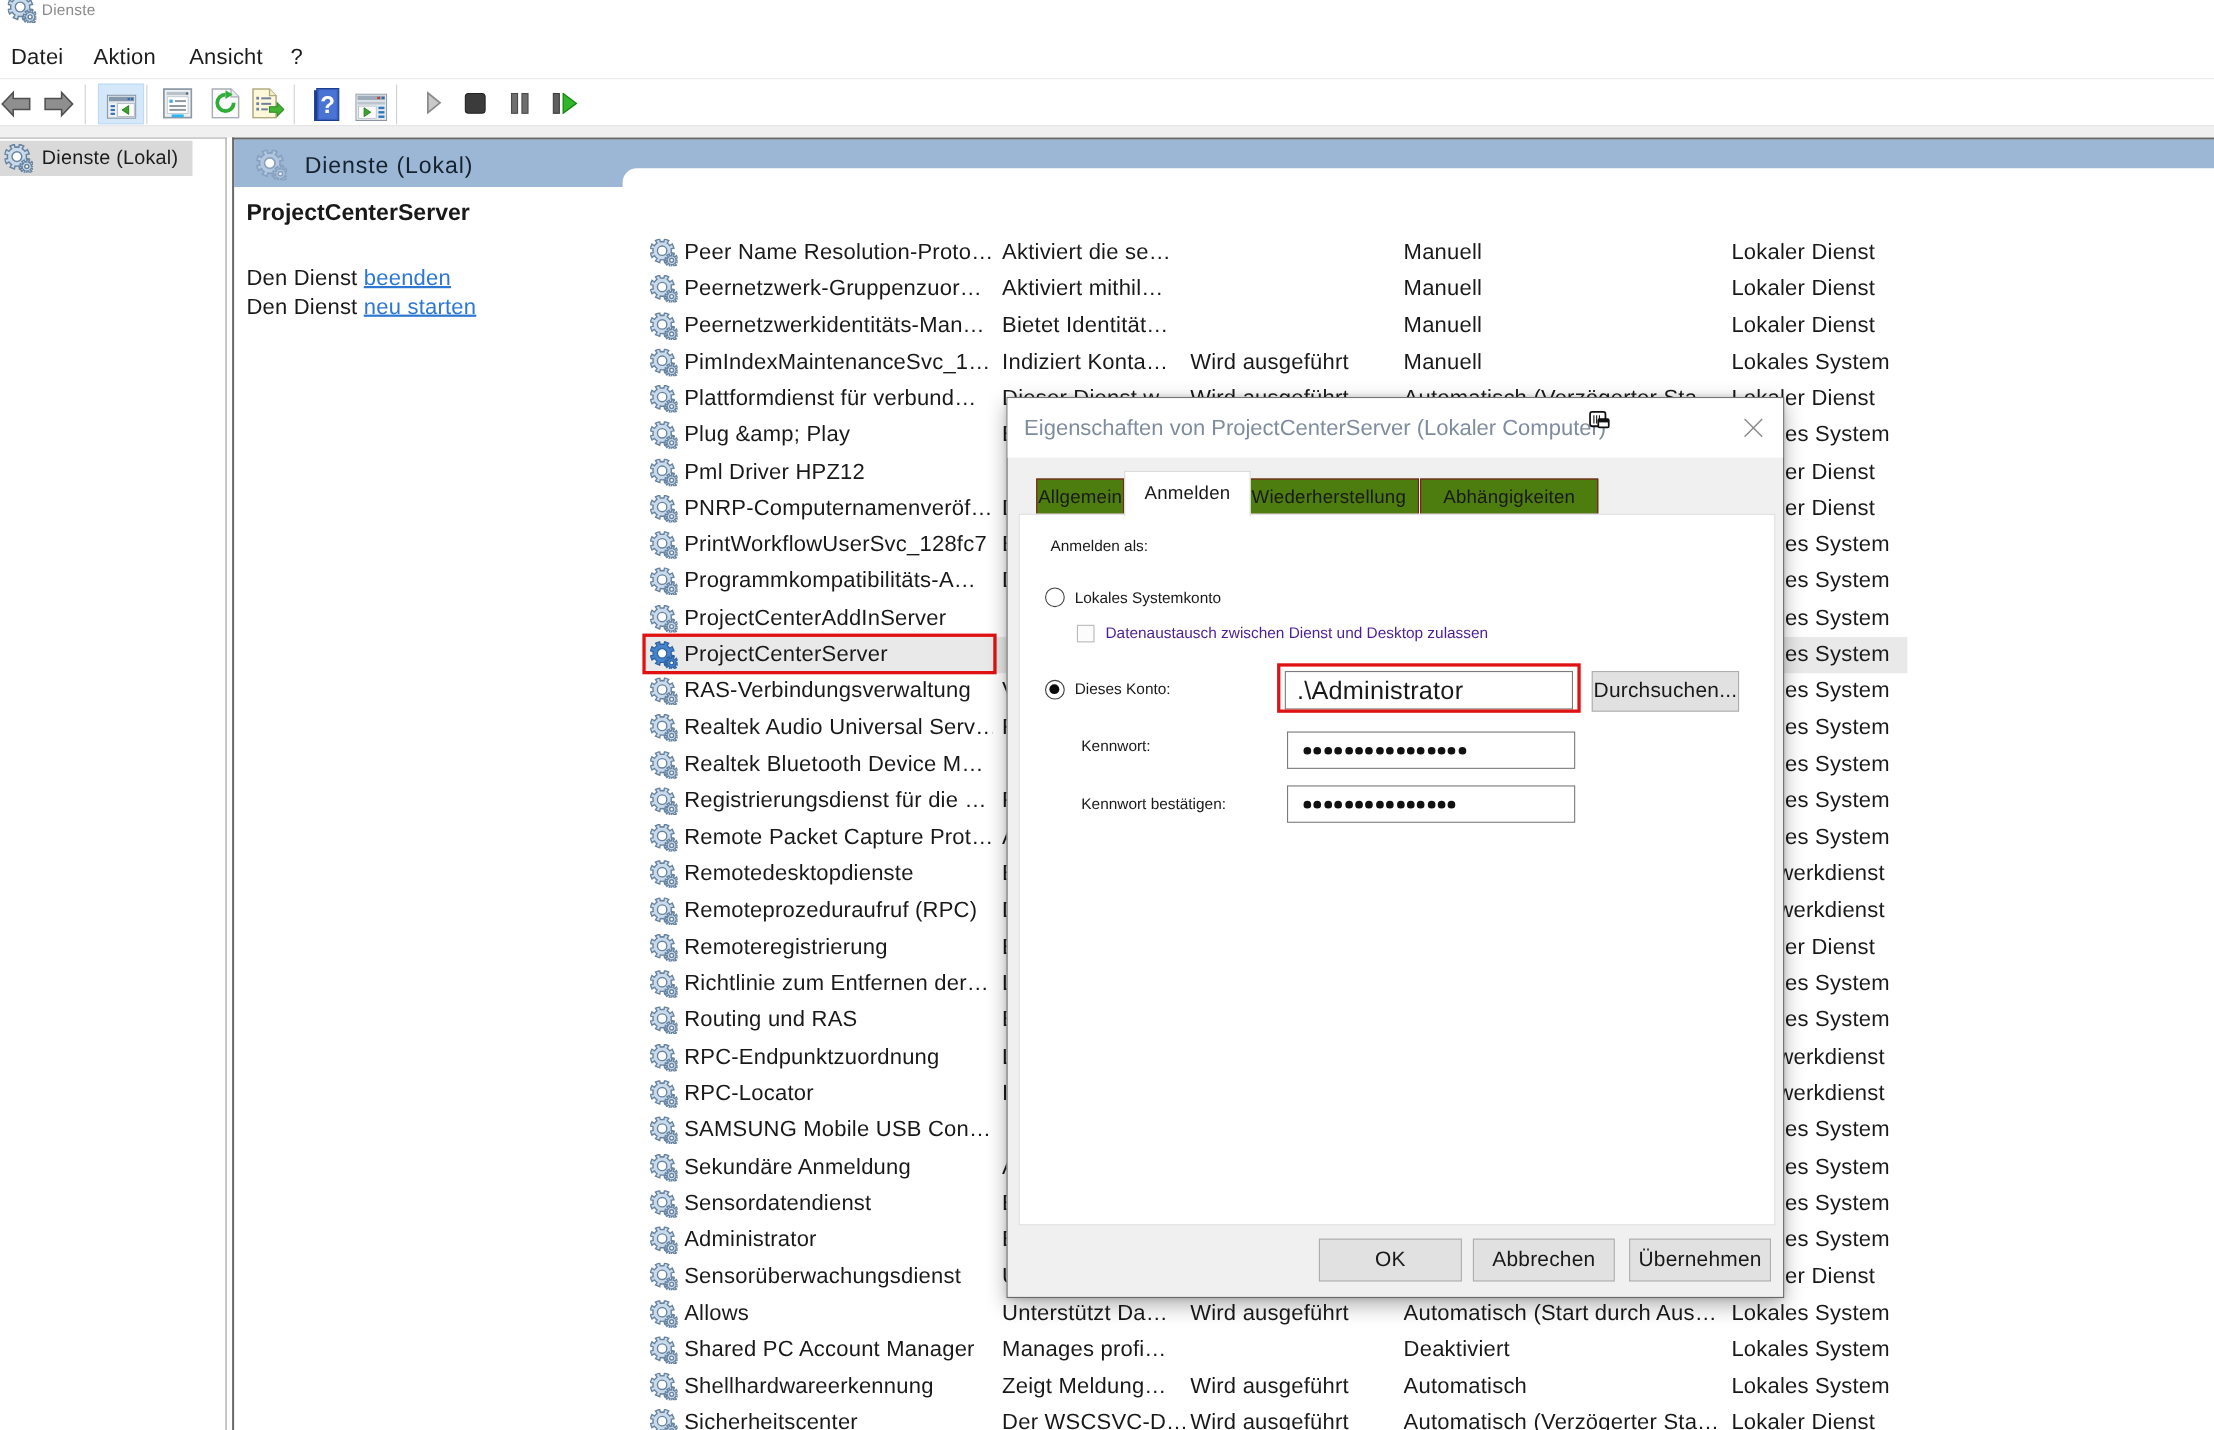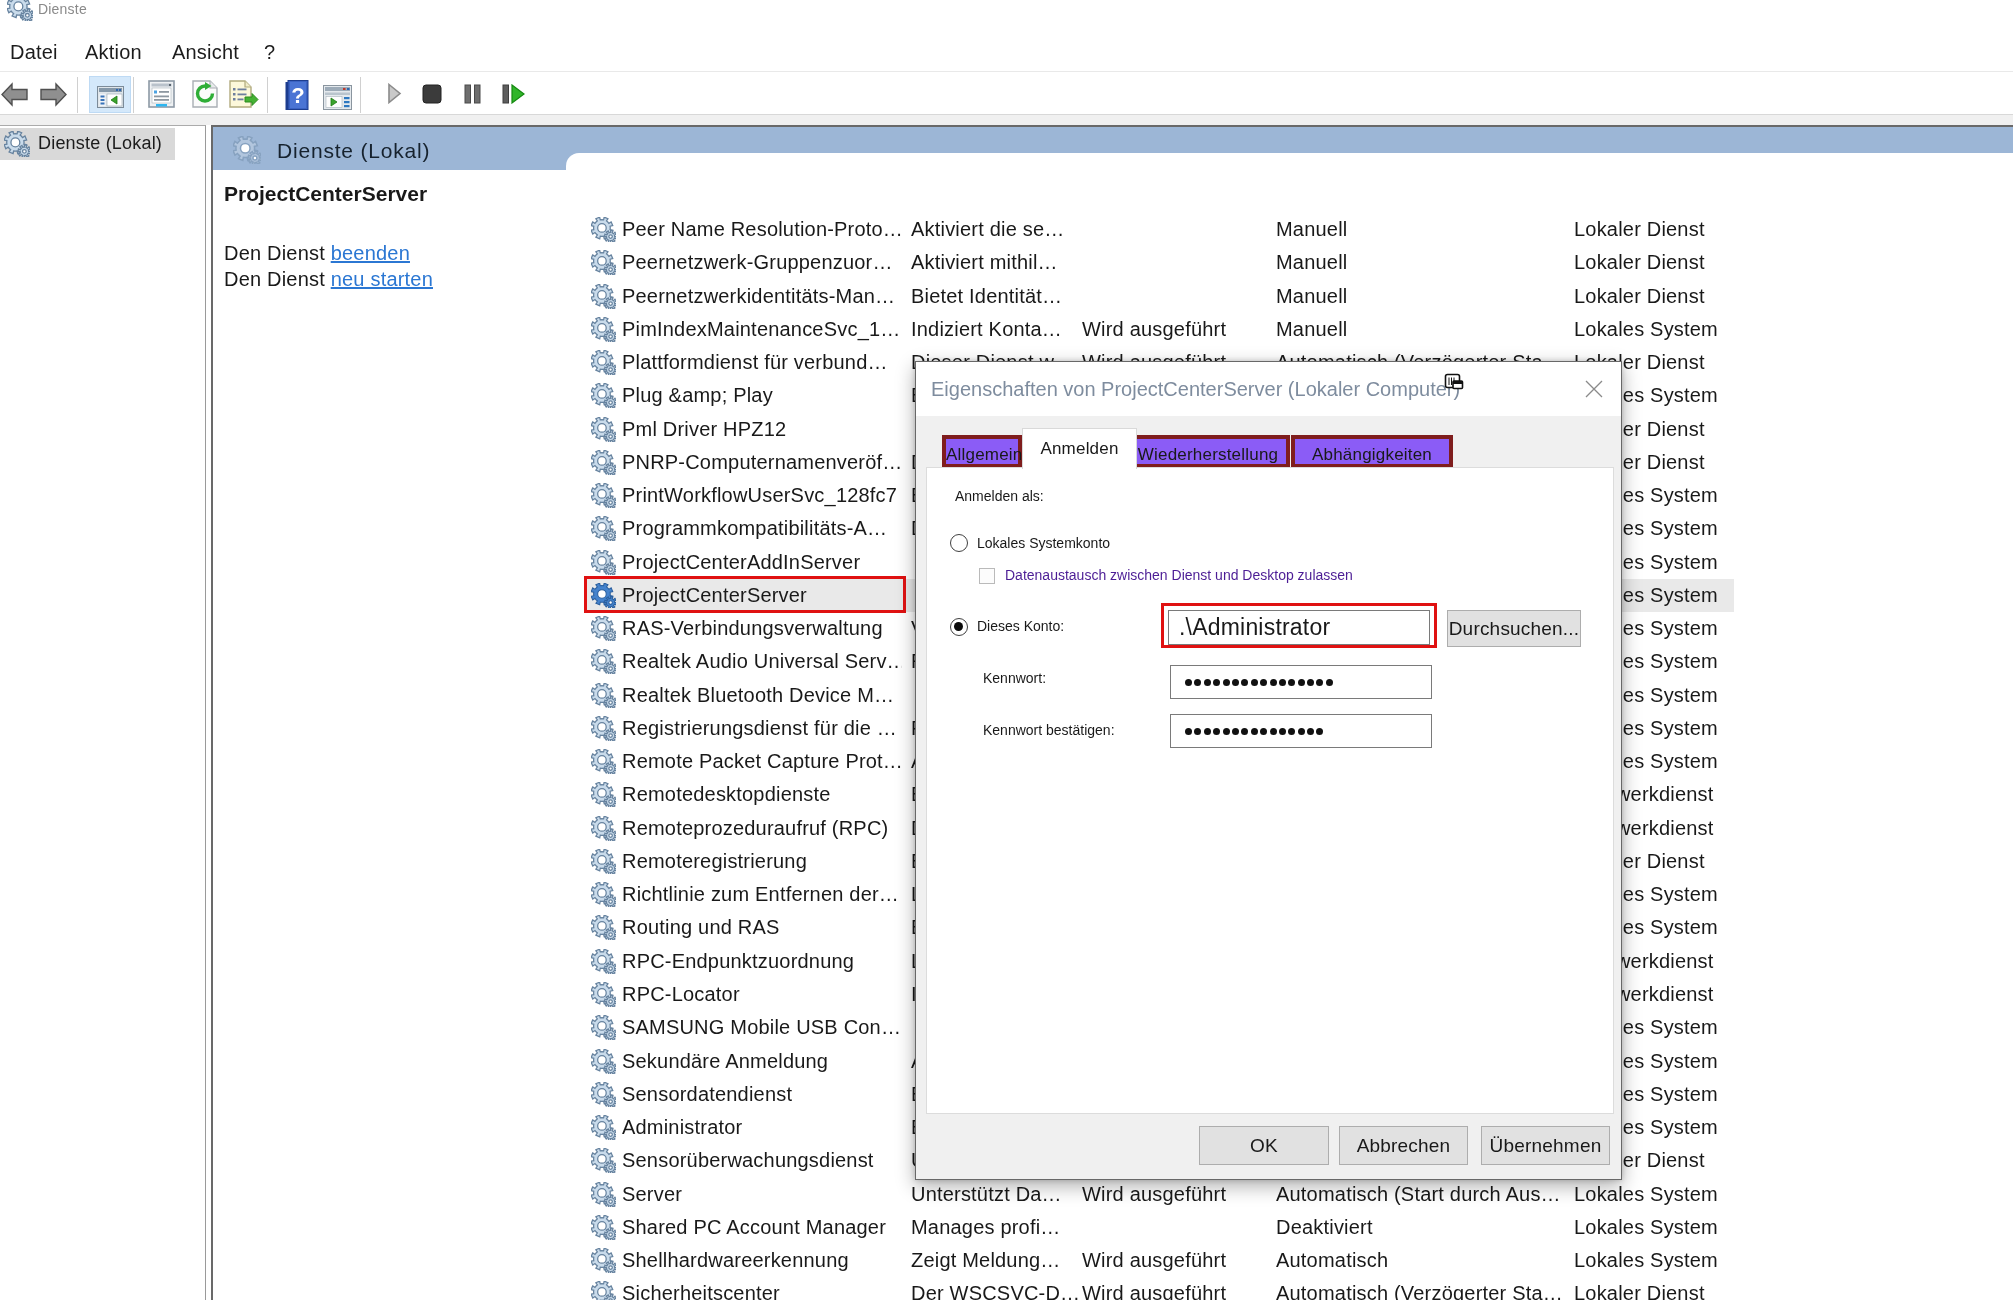--- a/index.html
+++ b/index.html
@@ -45,21 +45,21 @@
 .r .g{position:absolute;left:25px;top:4px;width:25px;height:25px}
 .r.sel{background-image:linear-gradient(#e9e9e9,#e9e9e9);background-repeat:no-repeat;background-position:21px 0;background-size:1147px 33px}
 #redbox1{position:absolute;left:584px;top:576px;width:322px;height:37px;border:3px solid #e01111;z-index:30}
 #redbox2{position:absolute;left:1161px;top:603px;width:276px;height:45px;border:3px solid #e01111;z-index:60}
 
 #dlg{position:absolute;left:915px;top:361px;width:707px;height:819px;background:#f0f0f0;
  border:1px solid #686868;box-shadow:0 6px 18px rgba(0,0,0,.32),0 0 5px rgba(0,0,0,.18);z-index:40}
 #dtitlebar{position:absolute;left:0;top:0;width:705px;height:54px;background:#fff}
 #dtitle{position:absolute;left:15px;top:16px;font-size:20px;color:#7e8c9e;letter-spacing:0}
 #dx{position:absolute;left:669px;top:18px;width:18px;height:18px}
-.tab{position:absolute;top:73px;height:33px;background:#8b5cf6;border:4px solid #7f1d1d;
+.tab{position:absolute;top:73px;height:33px;background:#4d7c0f;border:1px solid #7f1d1d;
  font-size:17px;text-align:center;line-height:31px}
 #tab2{left:106px;top:66px;width:115px;height:41px;background:#fff;border:1px solid #d9d9d9;border-bottom:none;z-index:5;line-height:39px}
 #page{position:absolute;left:10px;top:105px;width:688px;height:647px;background:#fff;border:1px solid #dcdcdc}
 .dl{position:absolute;font-size:14px;letter-spacing:0;white-space:nowrap}
 .radio{position:absolute;width:18px;height:18px;border-radius:50%;border:1.5px solid #404040;background:#fff}
 .radio.on:after{content:"";position:absolute;left:3px;top:3px;width:9px;height:9px;border-radius:50%;background:#0a0a0a}
 #chk{position:absolute;width:16px;height:16px;border:1px solid #bababa;background:#fcfcfc}
 .fld{position:absolute;background:#fff;border:1px solid #7a7a7a;font-size:23px}
 .btn{position:absolute;background:#e1e1e1;border:1px solid #adadad;font-size:19px;text-align:center}
 .dots{display:flex;align-items:center;height:100%;padding-left:14px}
@@ -468,21 +468,21 @@
         </svg>
         <span class="cn">Sensorüberwachungsdienst</span>
         <span class="cb">Überwacht ve…</span>
         <span class="ct">Manuell</span>
         <span class="ca">Lokaler Dienst</span>
       </div>
 <div class="r" style="top:1025px">
         <svg class="g" viewBox="0 0 24 24">
           <use href="#gearrow"></use>
         </svg>
-        <span class="cn">Server</span>
+        <span class="cn">Allows</span>
         <span class="cb">Unterstützt Da…</span>
         <span class="cs">Wird ausgeführt</span>
         <span class="ct">Automatisch (Start durch Aus…</span>
         <span class="ca">Lokales System</span>
       </div>
 <div class="r" style="top:1058px">
         <svg class="g" viewBox="0 0 24 24">
           <use href="#gearrow"></use>
         </svg>
         <span class="cn">Shared PC Account Manager</span>

